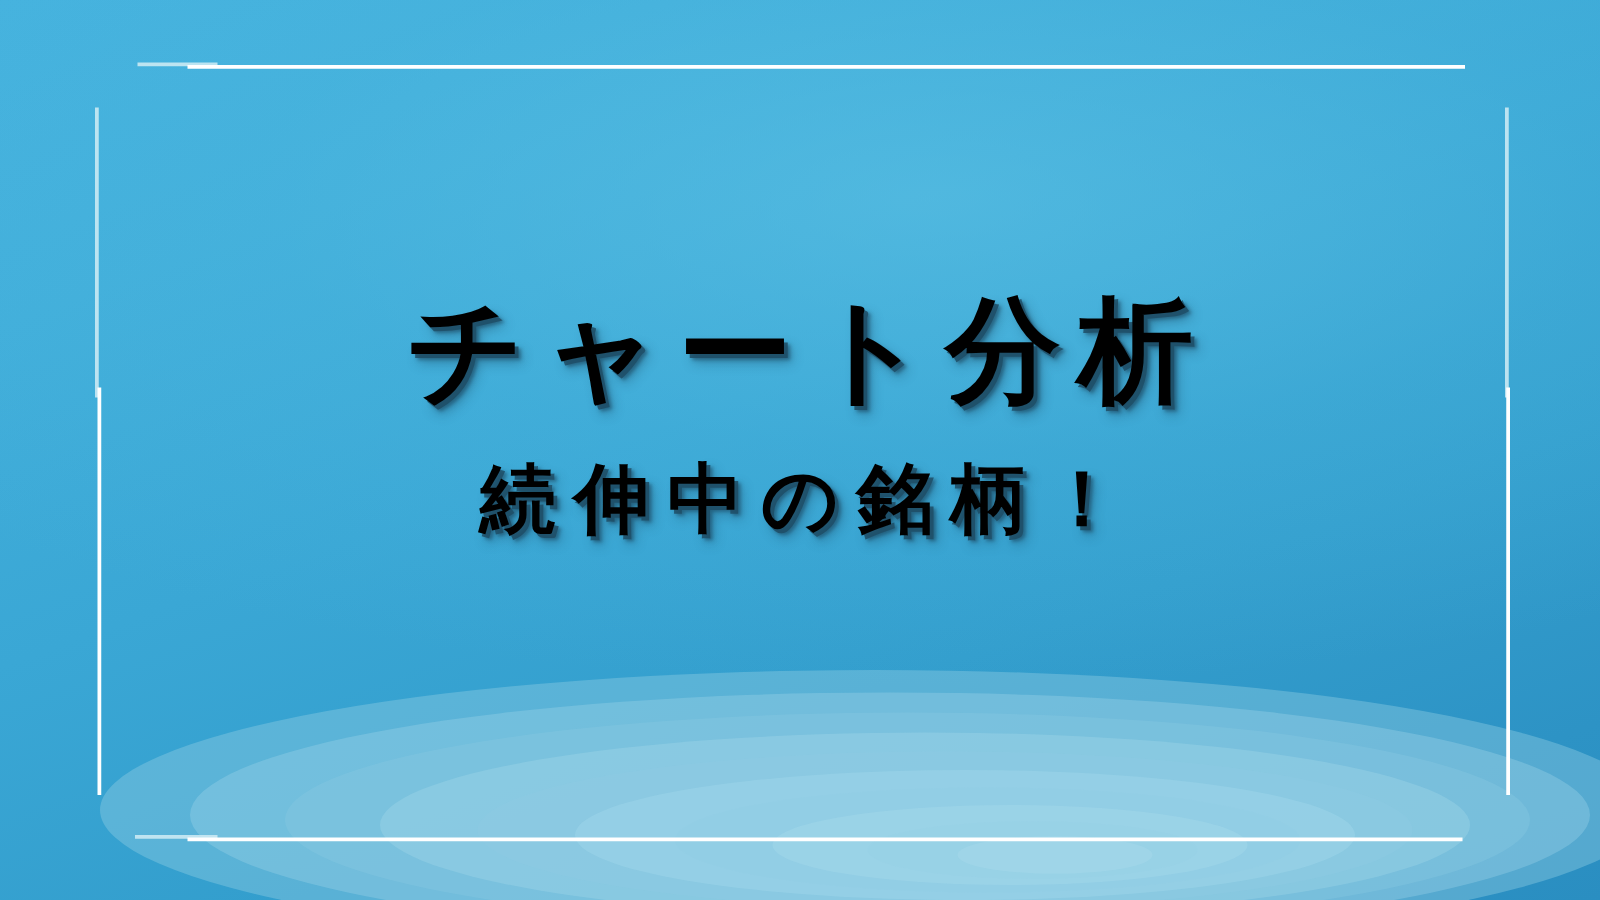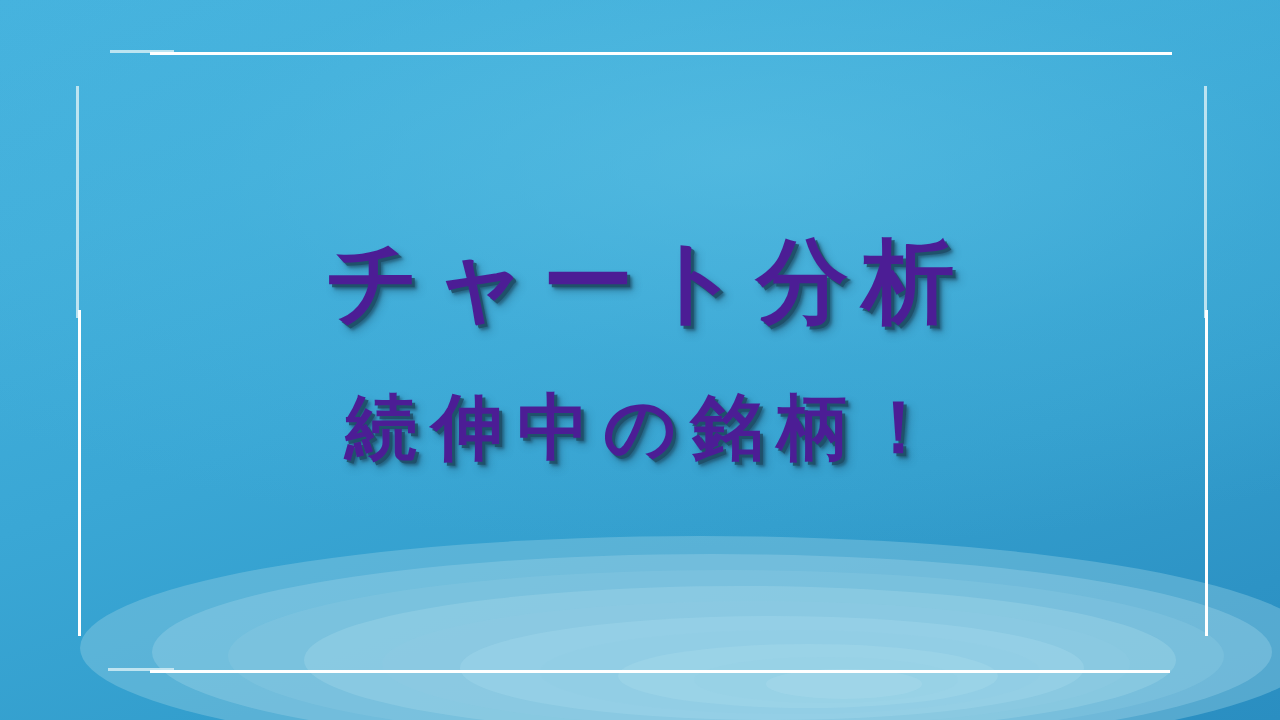--- a/index.html
+++ b/index.html
@@ -63,35 +63,34 @@
   .title-block {
     position: absolute;
     left: 0;
     right: 0;
     top: 222px;
     text-align: center;
     user-select: none;
   }
   .title-line {
     display: block;
-    color: #4c1d95;
+    color: #000000;
     font-weight: 700;
     font-size: 92px;
     line-height: 118px;
     letter-spacing: 14px;
     text-indent: 14px;
     white-space: nowrap;
     text-shadow:
        3px 3px 0 rgba(31, 77, 102, 0.85),
        5px 5px 3px rgba(25, 66, 90, 0.55),
        6px 7px 9px rgba(20, 58, 80, 0.35);
   }
   .title-line.line-2 {
-    font-size: 72px;
-    margin-top: 28px;
+    font-size: 61px;
   }
 </style>
 </head>
 <body>
 
 <div id="stage">
 
   <div class="bg-base"></div>
   <div class="bg-glow"></div>
 

